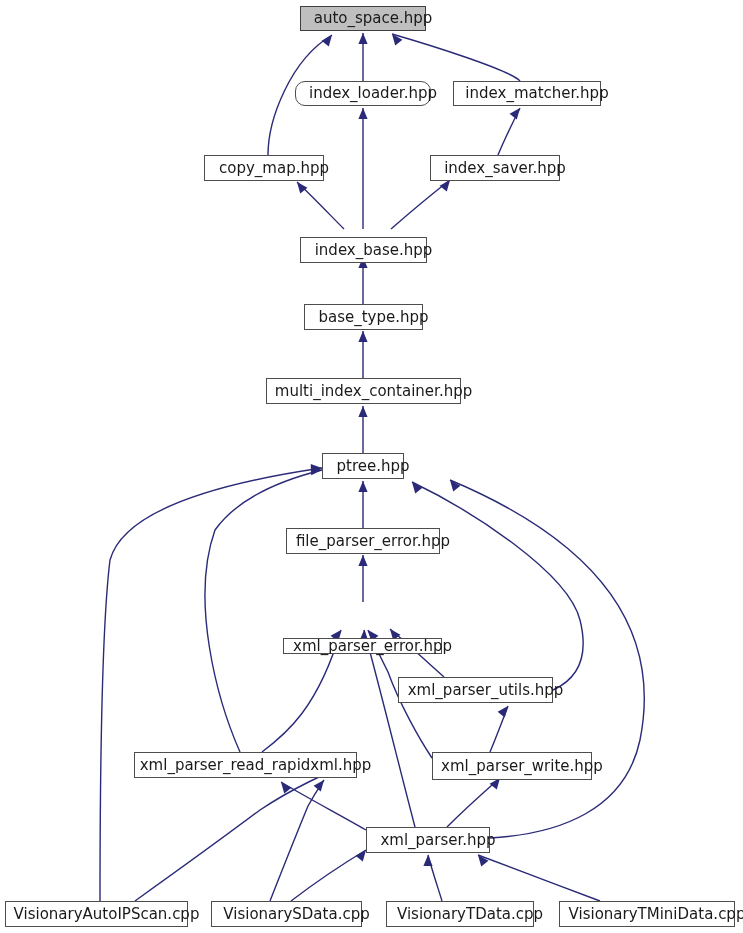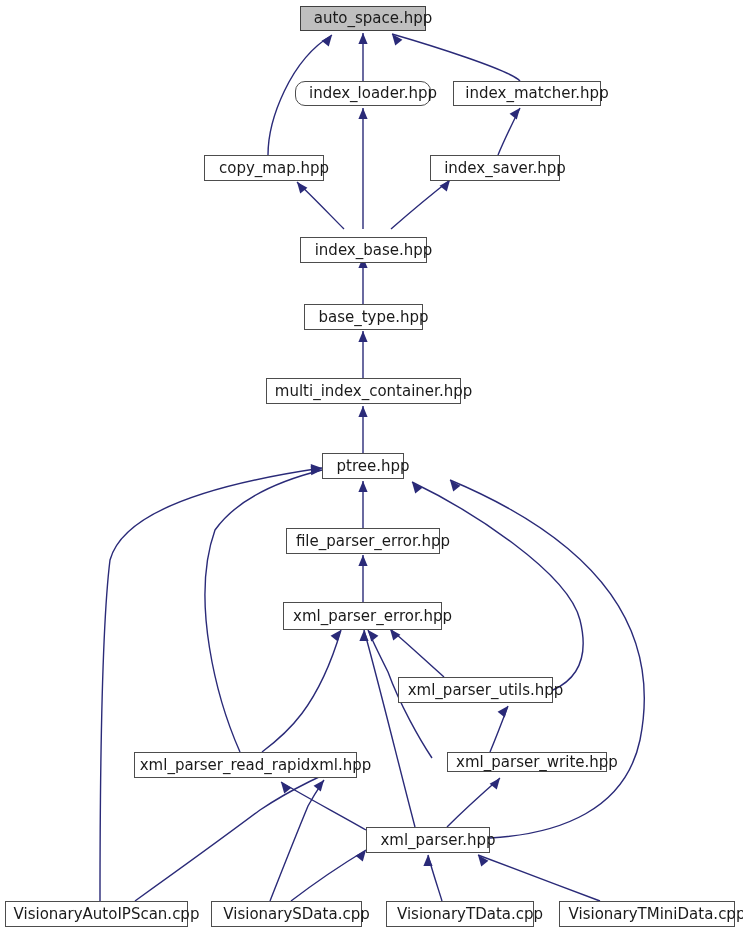--- a/index.html
+++ b/index.html
@@ -98,30 +98,30 @@
       </div>
       <div class="node" style="left: 266px; top: 378px; width: 195px; height: 26px;">
         <span class="lbl">multi_index_container.hpp</span>
       </div>
       <div class="node" style="left: 322px; top: 453px; width: 82px; height: 26px; justify-content: center;">
         <span class="lbl">ptree.hpp</span>
       </div>
       <div class="node" style="left: 286px; top: 528px; width: 154px; height: 26px;">
         <span class="lbl">file_parser_error.hpp</span>
       </div>
-      <div class="node" style="left: 283px; top: 602px; width: 159px; height: 28px;">
+      <div class="node" style="left: 283px; top: 638px; width: 159px; height: 16px;">
         <span class="lbl">xml_parser_error.hpp</span>
       </div>
       <div class="node" style="left: 398px; top: 677px; width: 155px; height: 26px;">
         <span class="lbl">xml_parser_utils.hpp</span>
       </div>
       <div class="node" style="left: 134px; top: 752px; width: 223px; height: 26px;">
         <span class="lbl">xml_parser_read_rapidxml.hpp</span>
       </div>
-      <div class="node" style="left: 432px; top: 752px; width: 160px; height: 20px; margin-left: 15px;">
+      <div class="node" style="left: 432px; top: 752px; width: 160px; height: 28px;">
         <span class="lbl">xml_parser_write.hpp</span>
       </div>
       <div class="node" style="left: 366px; top: 827px; width: 124px; height: 26px;">
         <span class="lbl">xml_parser.hpp</span>
       </div>
       <div class="node" style="left: 5px; top: 901px; width: 183px; height: 26px;">
         <span class="lbl">VisionaryAutoIPScan.cpp</span>
       </div>
       <div class="node" style="left: 211px; top: 901px; width: 151px; height: 26px;">
         <span class="lbl">VisionarySData.cpp</span>

